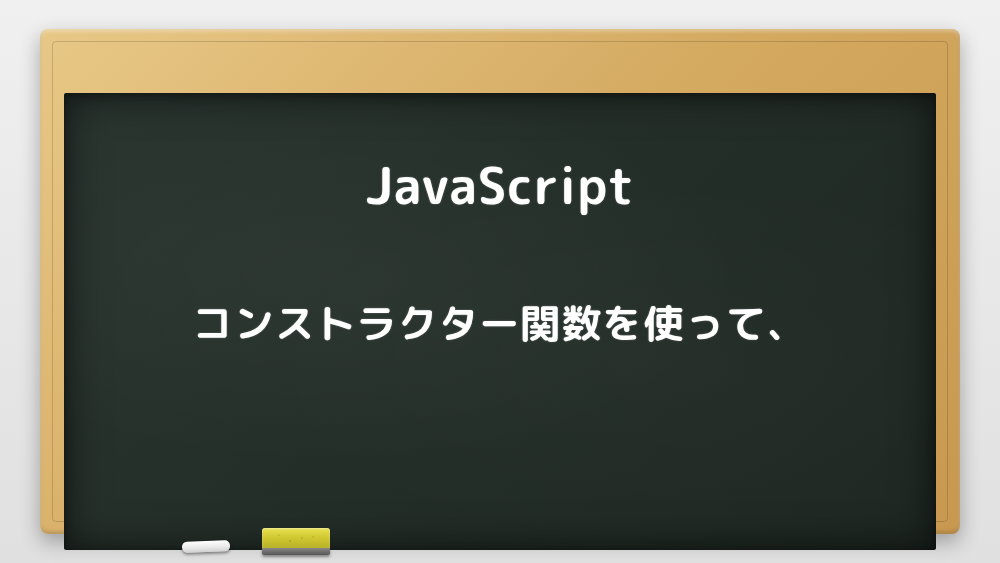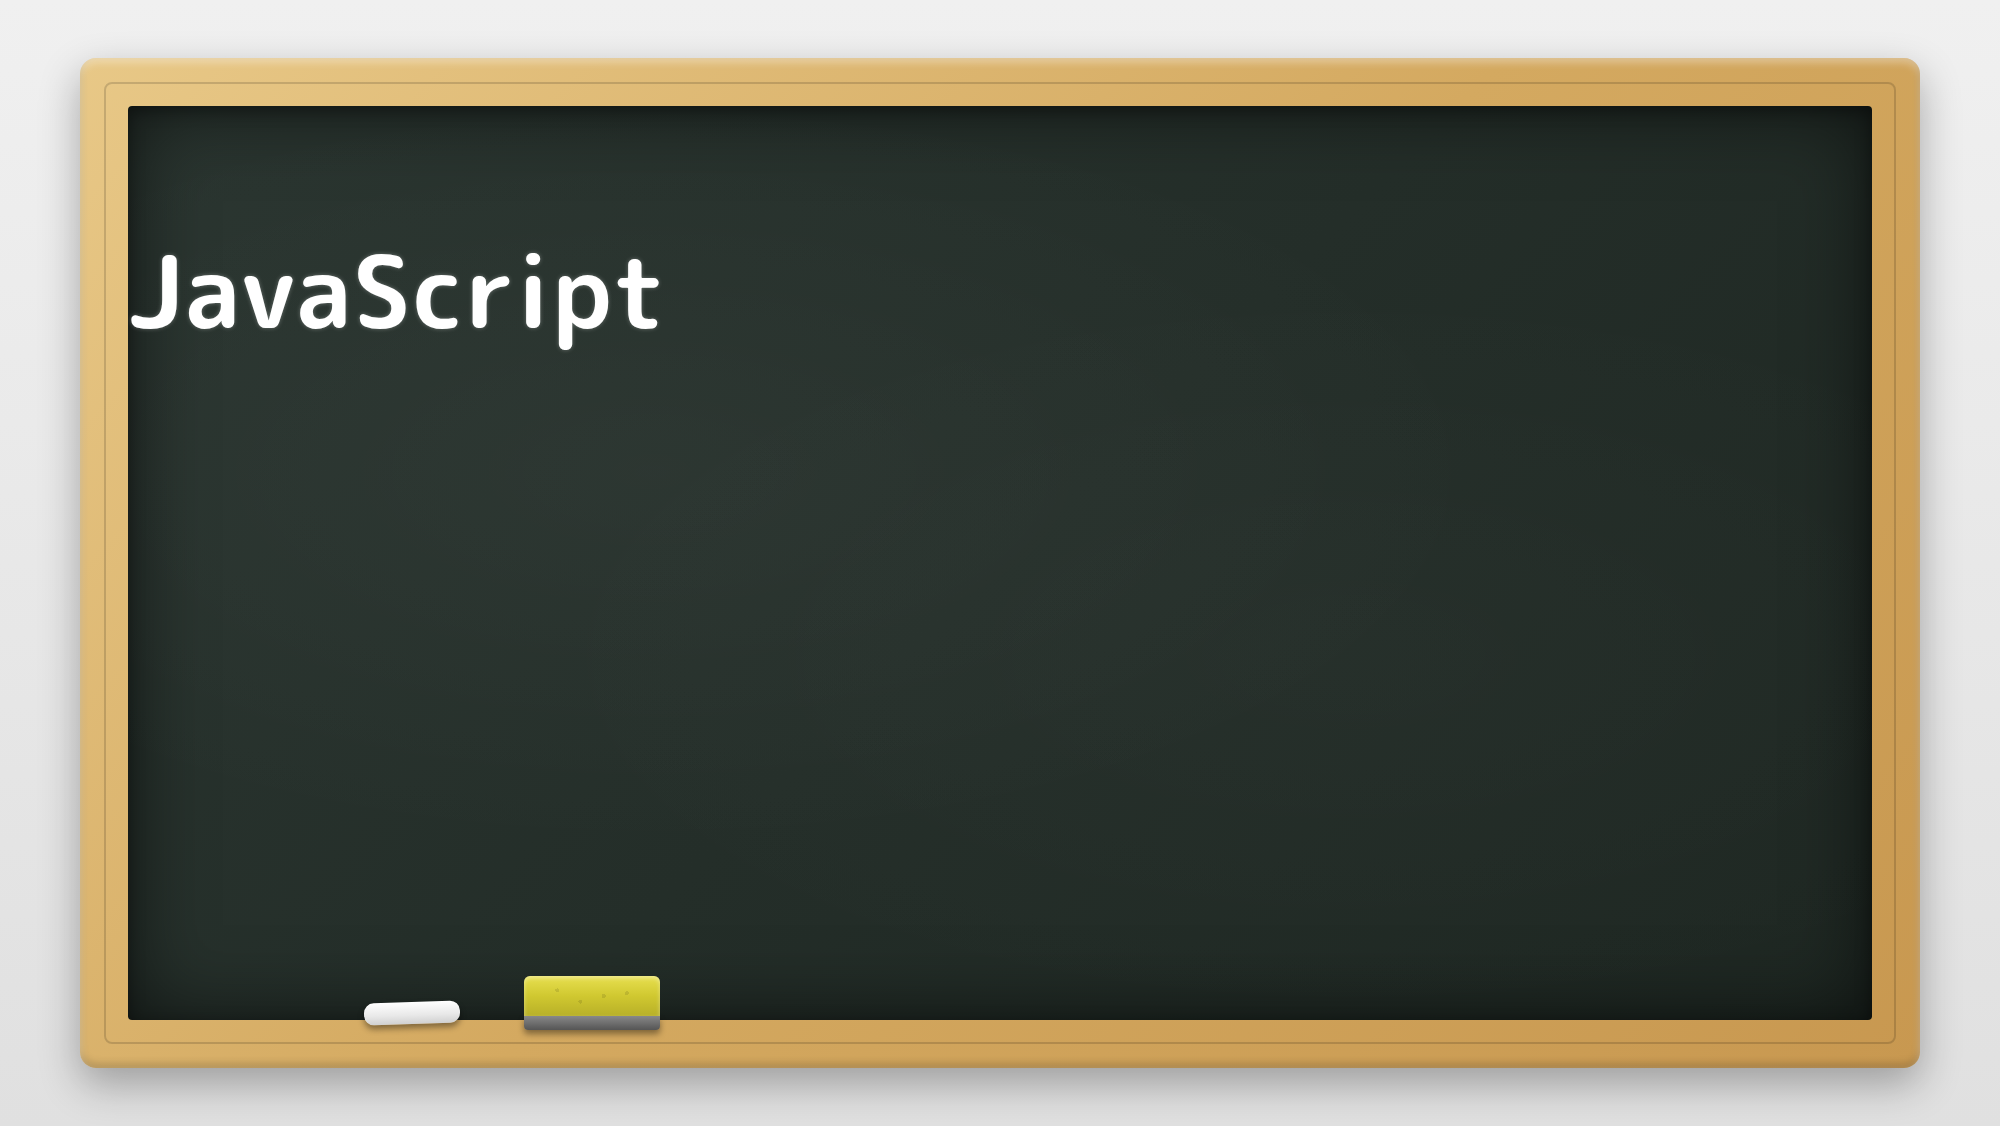--- a/index.html
+++ b/index.html
@@ -51,21 +51,23 @@
         radial-gradient(ellipse at 30% 40%, rgba(255,255,255,0.03) 0%, transparent 50%),
         radial-gradient(ellipse at 70% 60%, rgba(255,255,255,0.02) 0%, transparent 50%),
         linear-gradient(135deg, #2a3530 0%, #242e29 50%, #1e2722 100%);
       box-shadow: 
         inset 0 0 40px rgba(0,0,0,0.6),
         inset 0 2px 8px rgba(0,0,0,0.4);
       border-radius: 2px;
       position: relative;
       display: flex;
       flex-direction: column;
+      align-items: center;
       padding-top: 55px;
+      margin-top: 40px;
     }
     
     .title {
       color: #ffffff;
       font-size: 50px;
       font-weight: bold;
       text-shadow: 0 0 2px rgba(255,255,255,0.3);
       letter-spacing: 1px;
       margin-bottom: 70px;
     }
@@ -139,21 +141,21 @@
       box-shadow: 0 2px 3px rgba(0,0,0,0.4);
     }
   </style>
 </head>
 <body>
 
 <div class="frame-outer">
   <div class="chalkboard">
     <div class="title">JavaScript</div>
     <div class="subtitle">
-      <br>
+      <span>コンストラクター関数を使って、</span><br>
     </div>
     <div class="ledge">
       <div class="chalk"></div>
       <div class="eraser">
         <div class="eraser-top"></div>
         <div class="eraser-bottom"></div>
       </div>
     </div>
   </div>
 </div>

